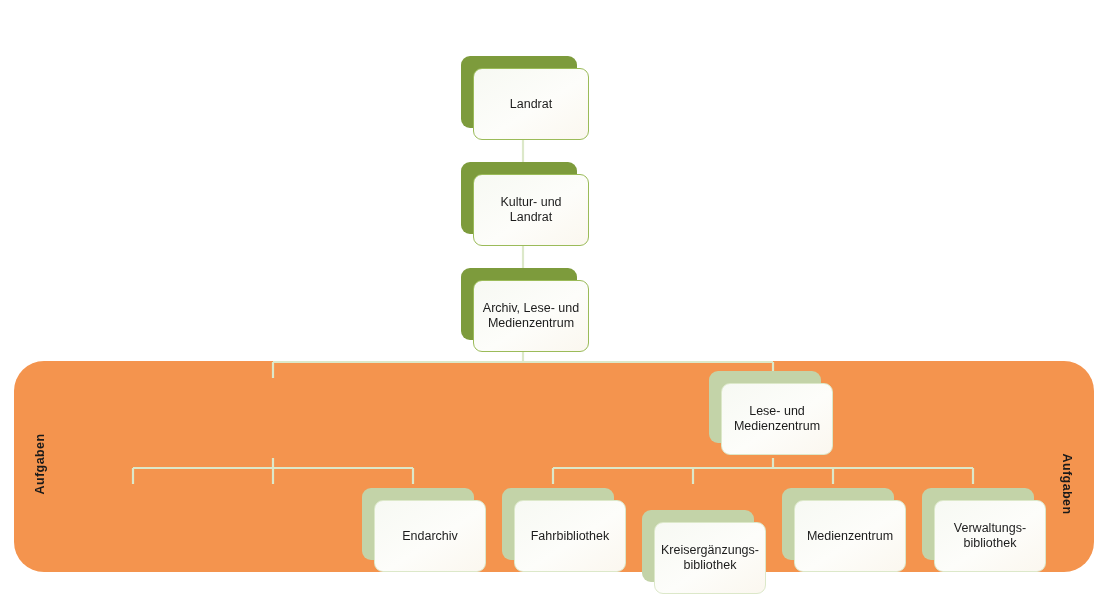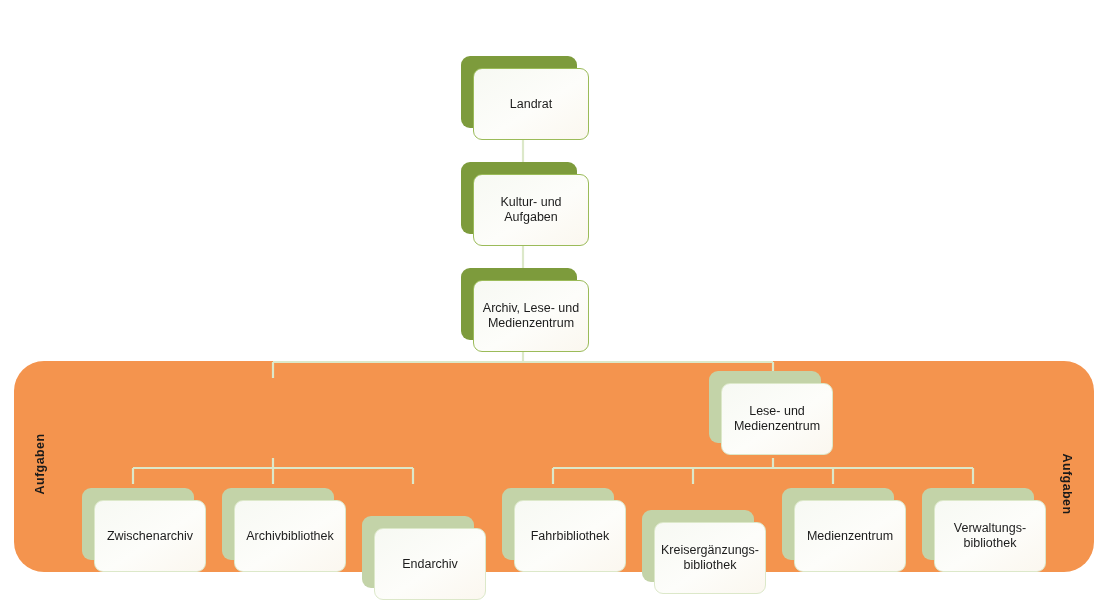--- a/index.html
+++ b/index.html
@@ -155,56 +155,44 @@
     <div class="shadow"></div>
     <div class="face">
       <span class="label">Landrat</span>
     </div>
   </div>
 
   <div class="node level-top" style="left:461px; top:162px; width:116px; height:72px;">
     <div class="shadow"></div>
     <div class="face">
       <span class="label">Kultur- und
-Aufgaben</span>
+Landrat</span>
     </div>
   </div>
 
   <div class="node level-top" style="left:461px; top:268px; width:116px; height:72px;padding-left:9px;">
     <div class="shadow"></div>
     <div class="face">
       <span class="label">Archiv, Lese-  und
 Medienzentrum</span>
     </div>
   </div>
 
 
   <div class="node level-panel" style="left:709px; top:371px; width:112px; height:72px;padding-left:40px;">
     <div class="shadow"></div>
     <div class="face">
       <span class="label">Lese- und
 Medienzentrum</span>
     </div>
   </div>
 
-  <div class="node level-panel" style="left:82px; top:488px; width:112px; height:72px;">
-    <div class="shadow"></div>
-    <div class="face">
-      <span class="label">Zwischenarchiv</span>
-    </div>
-  </div>
-
-  <div class="node level-panel" style="left:222px; top:488px; width:112px; height:72px;">
-    <div class="shadow"></div>
-    <div class="face">
-      <span class="label">Archivbibliothek</span>
-    </div>
-  </div>
-
-  <div class="node level-panel" style="left:362px; top:488px; width:112px; height:72px;margin-top:28px;">
+
+
+  <div class="node level-panel" style="left:362px; top:488px; width:112px; height:72px;">
     <div class="shadow"></div>
     <div class="face">
       <span class="label">Endarchiv</span>
     </div>
   </div>
 
   <div class="node level-panel" style="left:502px; top:488px; width:112px; height:72px;">
     <div class="shadow"></div>
     <div class="face">
       <span class="label">Fahrbibliothek</span>

